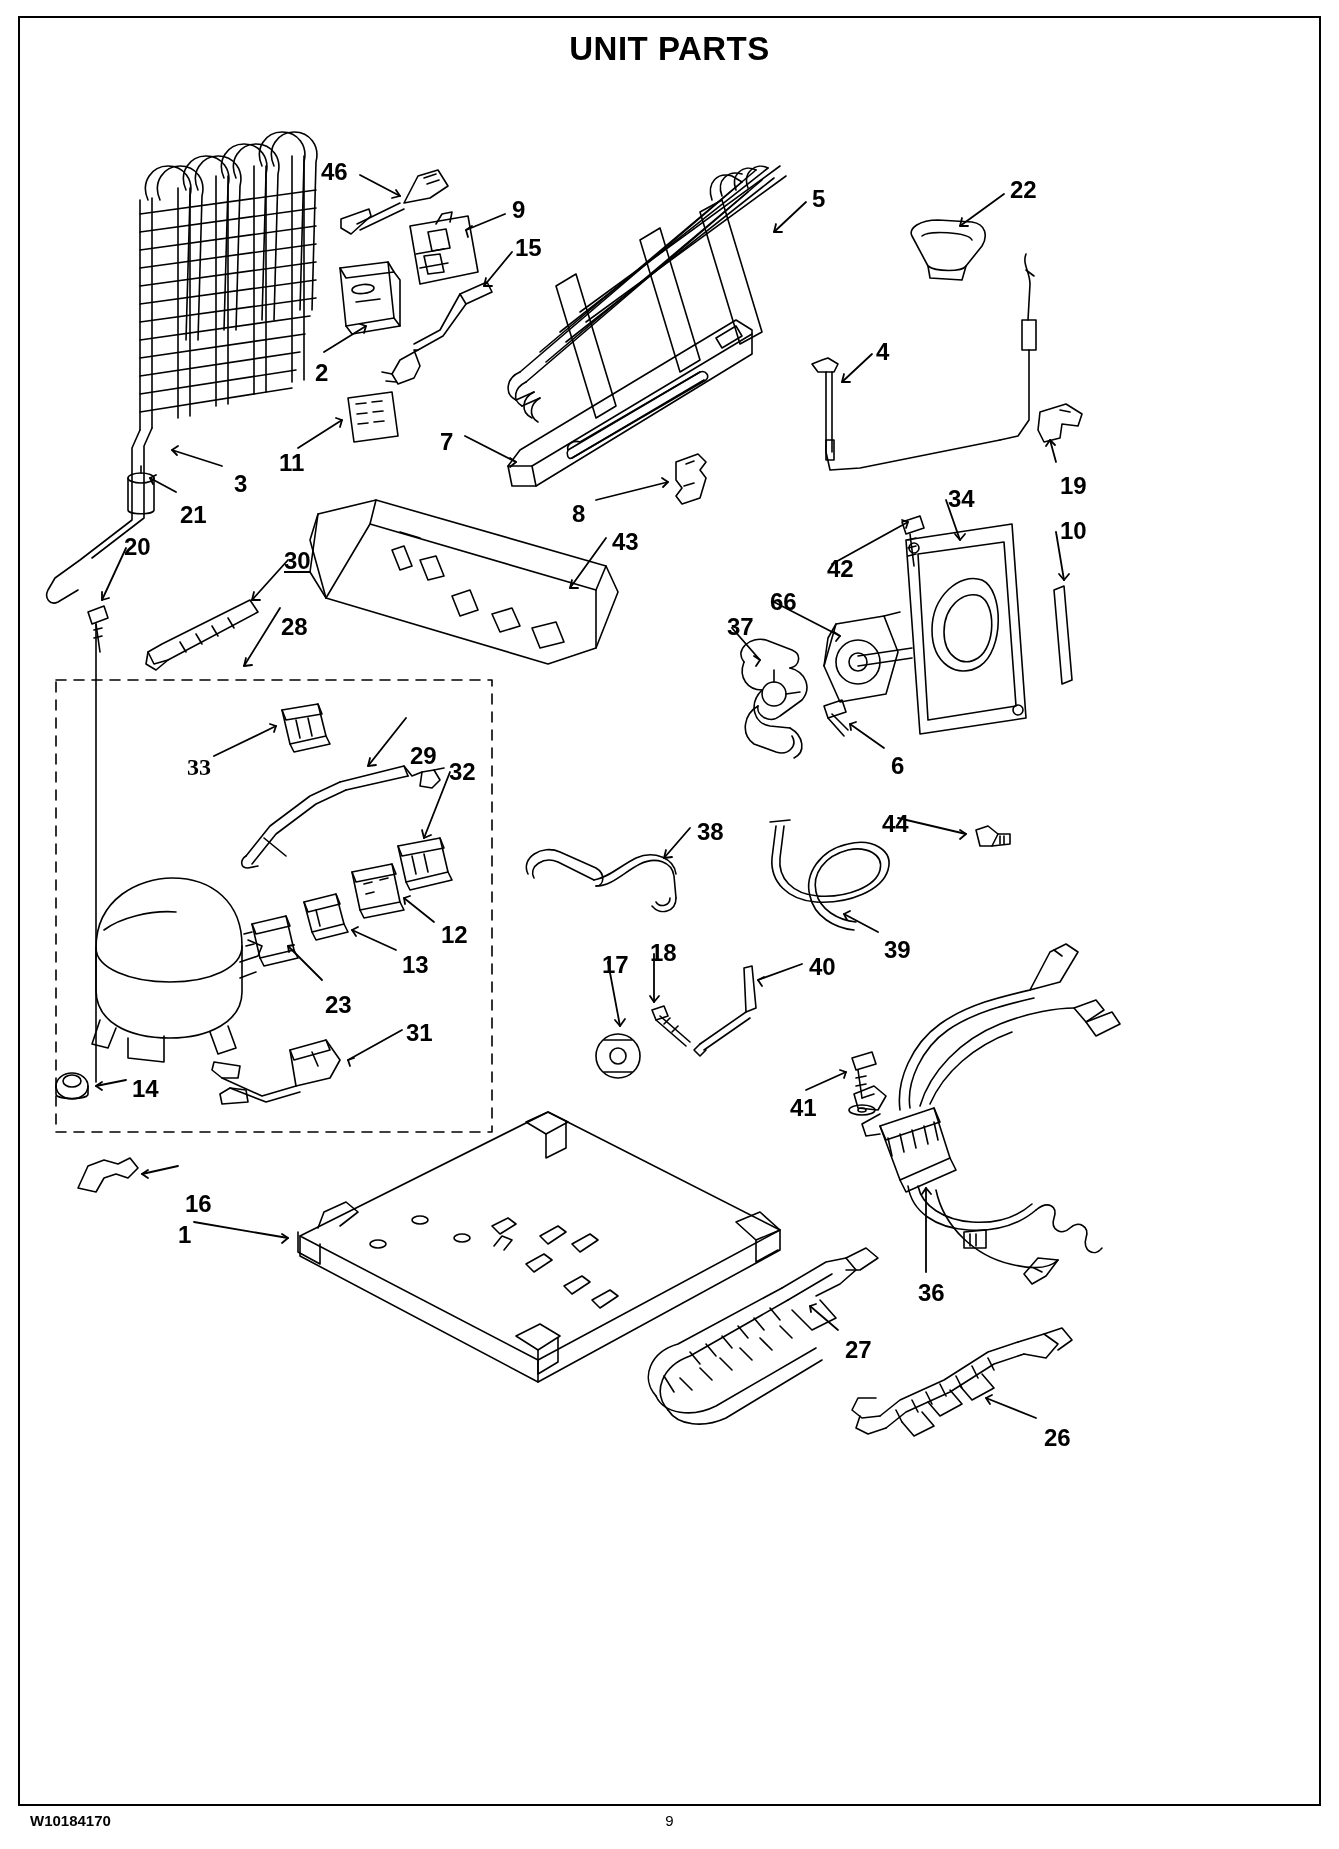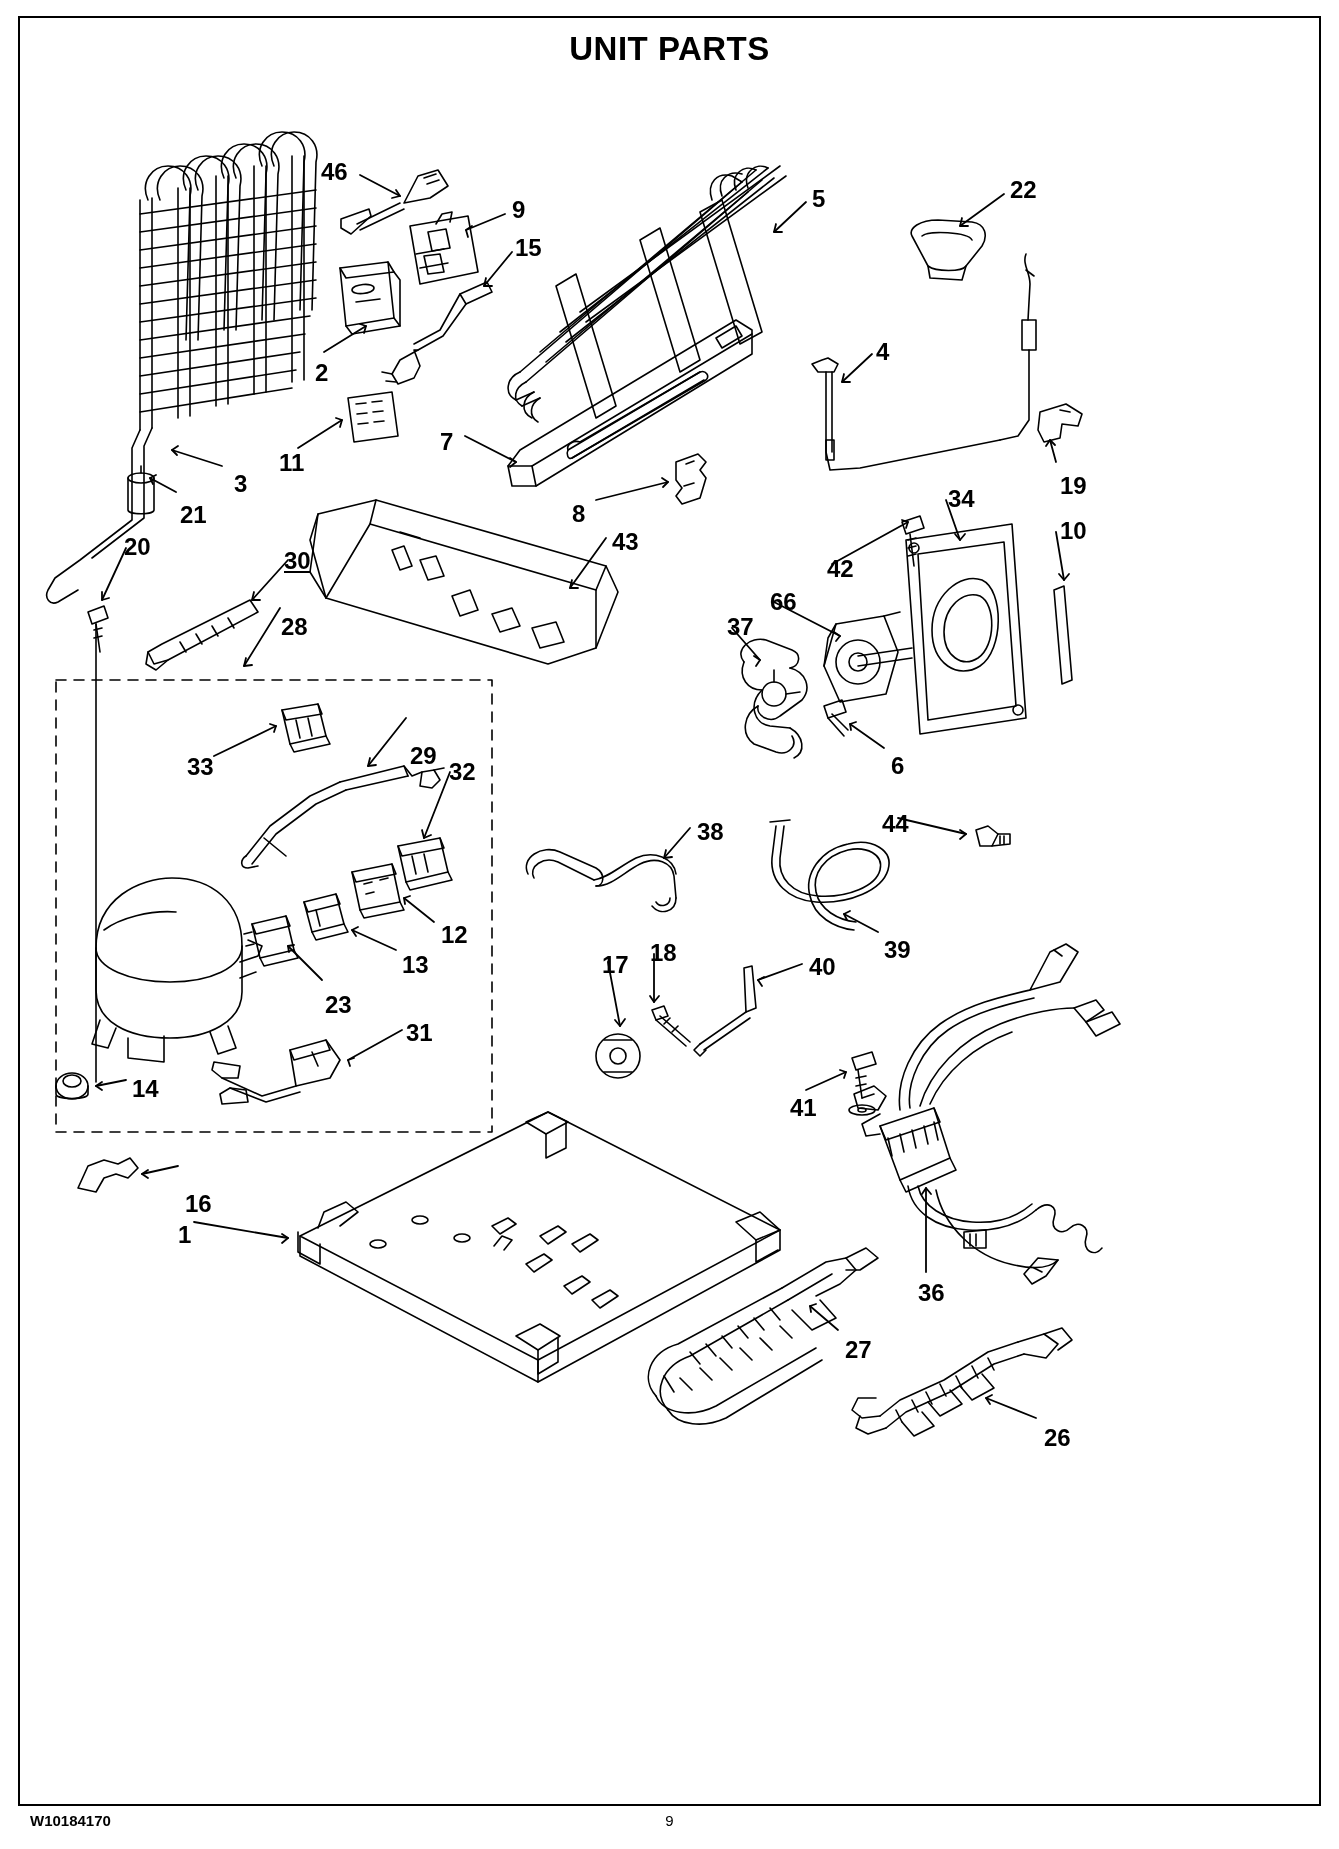--- a/index.html
+++ b/index.html
@@ -747,21 +747,21 @@
     <div class="callout" style="left:572px; top:502px;">8</div>
     <div class="callout" style="left:612px; top:530px;">43</div>
     <div class="callout" style="left:948px; top:487px;">34</div>
     <div class="callout" style="left:1060px; top:519px;">10</div>
     <div class="callout" style="left:124px; top:535px;">20</div>
     <div class="callout" style="left:284px; top:549px;text-decoration:underline;">30</div>
     <div class="callout" style="left:827px; top:557px;">42</div>
     <div class="callout" style="left:281px; top:596px;margin-top:19px;">28</div>
     <div class="callout" style="left:770px; top:590px;">66</div>
     <div class="callout" style="left:727px; top:615px;">37</div>
-    <div class="callout" style="left:187px; top:755px;">33</div>
+    <div class="callout" style="left:187px; top:755px;font-family:Liberation Serif, serif;">33</div>
     <div class="callout" style="left:410px; top:744px;">29</div>
     <div class="callout" style="left:449px; top:760px;">32</div>
     <div class="callout" style="left:891px; top:754px;">6</div>
     <div class="callout" style="left:697px; top:820px;">38</div>
     <div class="callout" style="left:882px; top:812px;">44</div>
     <div class="callout" style="left:441px; top:923px;">12</div>
     <div class="callout" style="left:402px; top:953px;">13</div>
     <div class="callout" style="left:884px; top:938px;">39</div>
     <div class="callout" style="left:325px; top:993px;">23</div>
     <div class="callout" style="left:602px; top:953px;">17</div>

